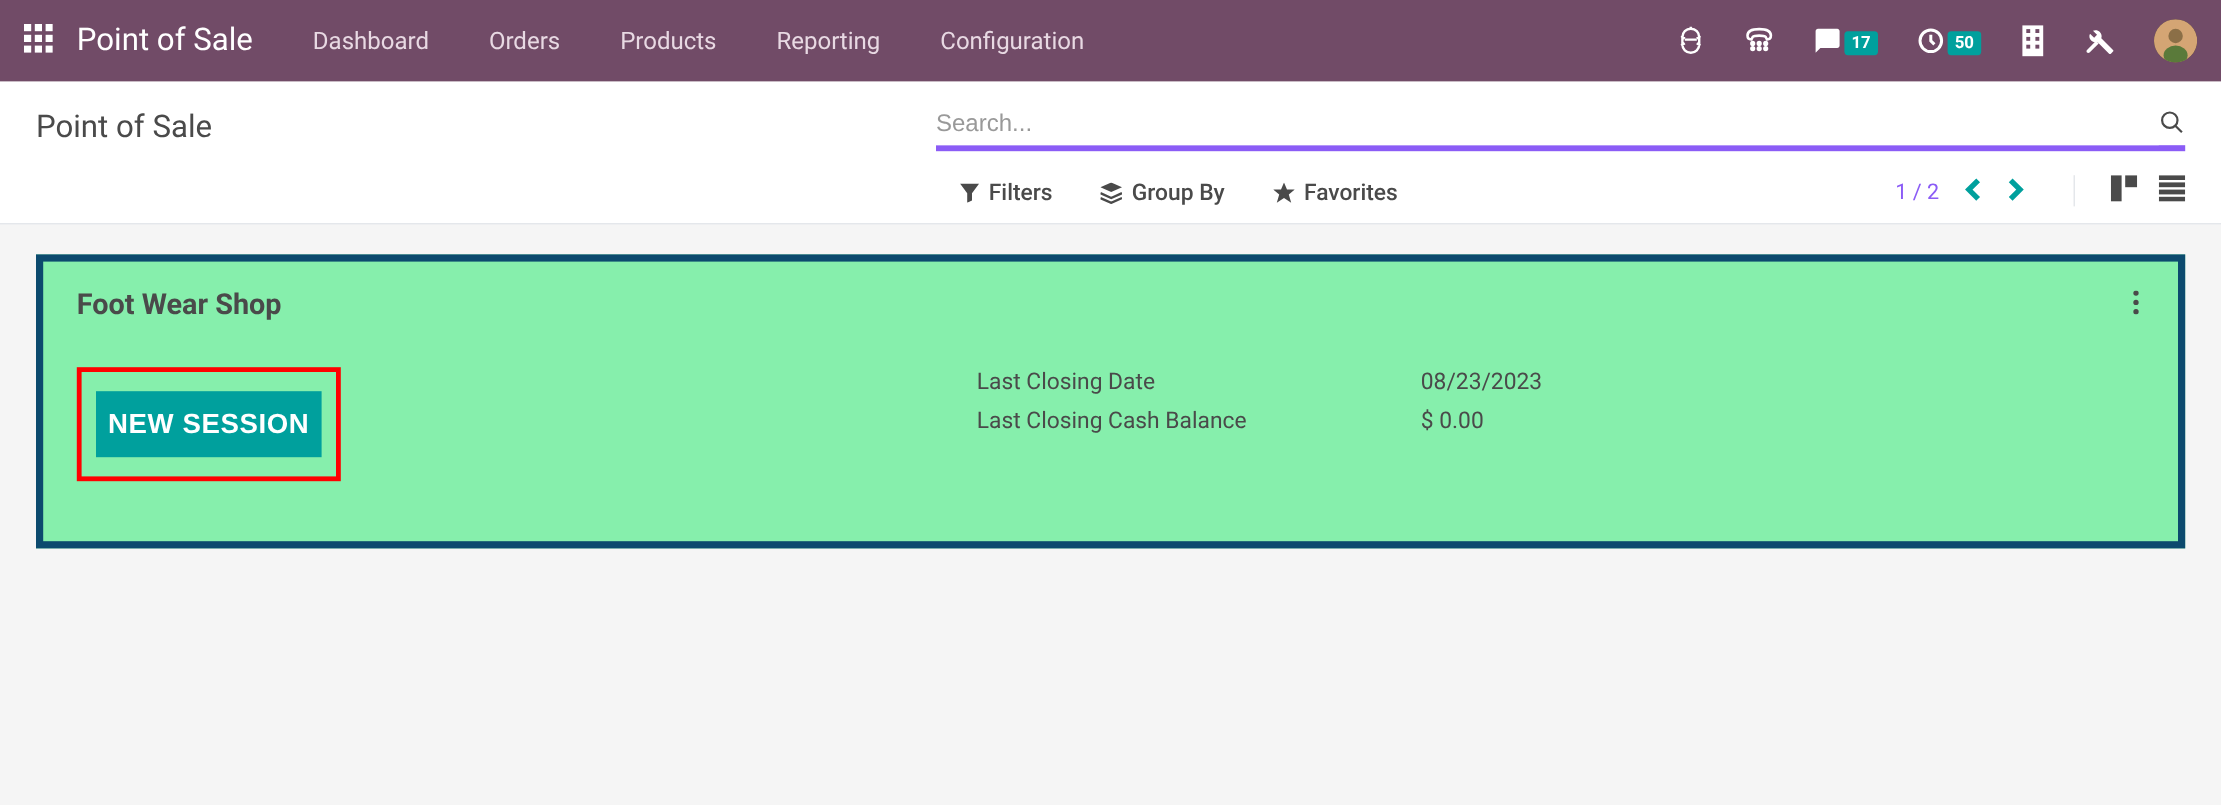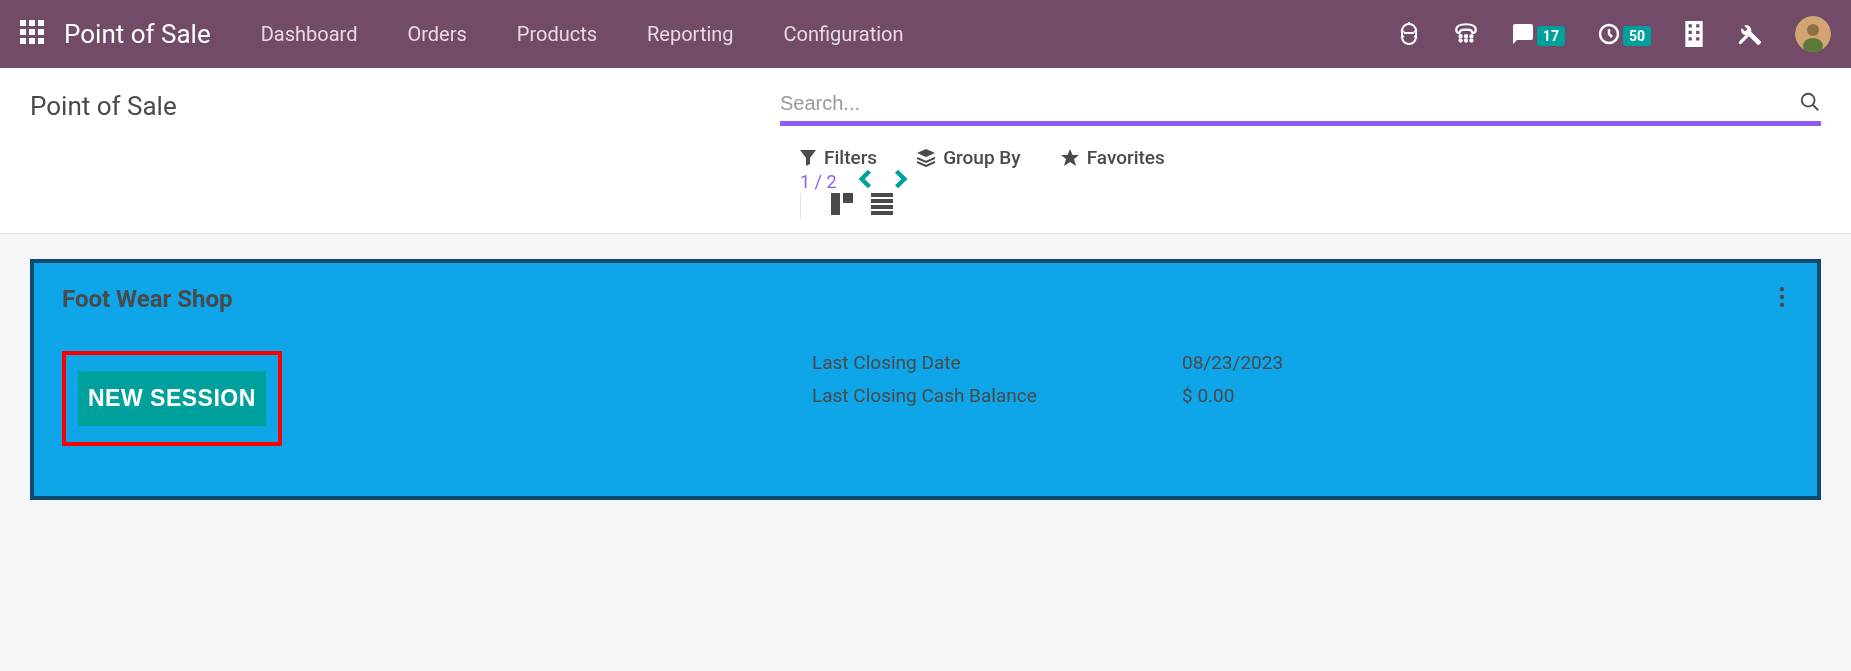--- a/index.html
+++ b/index.html
@@ -105,23 +105,22 @@
       color: #4a4a4a;
     }
     .search-input::placeholder {
       color: #999;
     }
     .search-icon {
       cursor: pointer;
     }
     .control-bottom {
       display: flex;
-      align-items: flex-start;
+      align-items: flex-end;
       padding-left: 770px;
-      flex-direction: column;
     }
     .filter-group {
       display: flex;
       gap: 40px;
       flex: 1;
     }
     .filter-btn {
       display: flex;
       align-items: center;
       gap: 8px;
@@ -154,22 +153,22 @@
       cursor: pointer;
       color: #4a4a4a;
     }
     .view-btn.active {
       color: #4a4a4a;
     }
     .content-area {
       padding: 25px 30px;
     }
     .kanban-card {
-      background: #0ea5e9;
-      border: 4px solid #0c4a6e;
+      background: #86efac;
+      border: 6px solid #0c4a6e;
       padding: 20px 28px 50px 28px;
       position: relative;
     }
     .card-header {
       display: flex;
       justify-content: space-between;
       align-items: center;
       margin-bottom: 36px;
     }
     .card-title {

